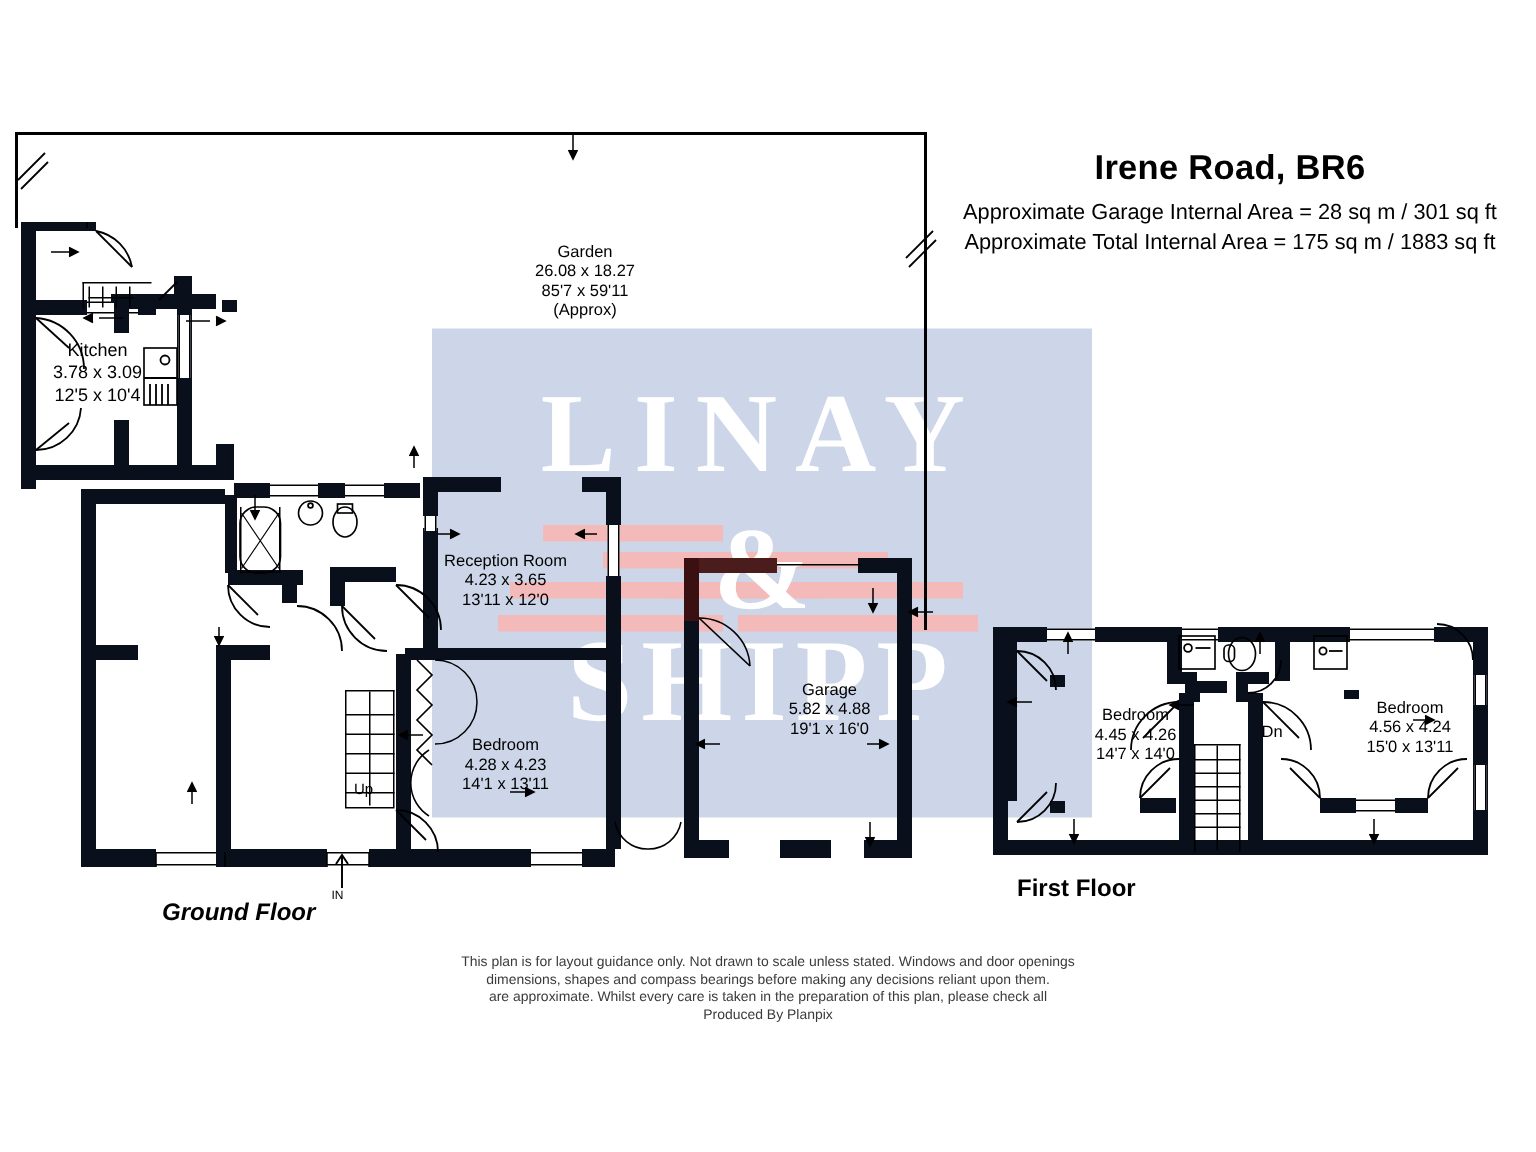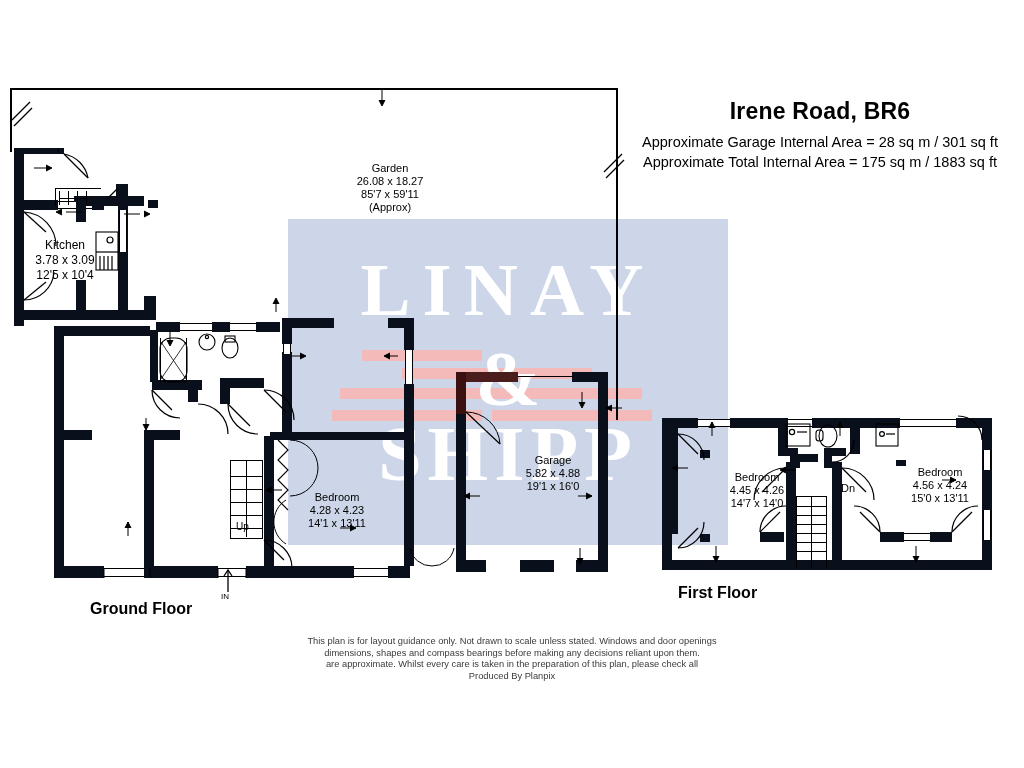--- a/index.html
+++ b/index.html
@@ -115,21 +115,21 @@
   <div class="winv" style="left:119px;top:210px;width:8px;height:42px;"></div>
 
   <div class="wl" style="left:55px;top:188px;width:46px;height:1.3px;"></div>
   <div class="wl" style="left:55px;top:188px;width:1.3px;height:18px;"></div>
   <div class="wl" style="left:59px;top:191px;width:1px;height:14px;"></div>
   <div class="wl" style="left:68px;top:191px;width:1px;height:14px;"></div>
   <div class="wl" style="left:77px;top:191px;width:1px;height:14px;"></div>
   <div class="wl" style="left:86px;top:191px;width:1px;height:14px;"></div>
   <div class="wl" style="left:59px;top:198px;width:30px;height:1px;"></div>
 
-  <div class="lbl" style="left:10px;top:226px;width:110px;font-size:12px;line-height:15px;margin-top:12px;">
+  <div class="lbl" style="left:10px;top:226px;width:110px;font-size:12px;line-height:15px;">
     <div>Kitchen</div>
     <div>3.78 x 3.09</div>
     <div>12'5 x 10'4</div>
   </div>
 
   <div class="w" style="left:54px;top:326px;width:10px;height:250px;"></div>
   <div class="w" style="left:54px;top:326px;width:96px;height:10px;"></div>
   <div class="w" style="left:54px;top:566px;width:50px;height:12px;"></div>
   <div class="w" style="left:150px;top:566px;width:46px;height:12px;"></div>
   <div class="win" style="left:104px;top:568px;width:46px;height:9px;"></div>
@@ -169,20 +169,25 @@
   <div class="winv" style="left:405px;top:350px;width:8px;height:34px;"></div>
   <div class="w" style="left:404px;top:384px;width:10px;height:50px;"></div>
   <div class="w" style="left:282px;top:352px;width:10px;height:50px;"></div>
   <div class="winv" style="left:283px;top:344px;width:8px;height:10px;"></div>
   <div class="w" style="left:282px;top:432px;width:132px;height:8px;"></div>
   <div class="w" style="left:270px;top:432px;width:14px;height:8px;"></div>
   <div class="w" style="left:264px;top:436px;width:10px;height:130px;"></div>
   <div class="w" style="left:404px;top:440px;width:10px;height:126px;"></div>
   <div class="w" style="left:282px;top:402px;width:10px;height:32px;"></div>
 
+  <div class="lbl" style="left:272px;top:368px;width:130px;">
+    <div>Reception Room</div>
+    <div>4.23 x 3.65</div>
+    <div>13'11 x 12'0</div>
+  </div>
 
   <div class="lbl" style="left:282px;top:491px;width:110px;">
     <div>Bedroom</div>
     <div>4.28 x 4.23</div>
     <div>14'1 x 13'11</div>
   </div>
 
   <div class="wl" style="left:230px;top:460px;width:1.4px;height:78px;"></div>
   <div class="wl" style="left:262px;top:460px;width:1.4px;height:78px;"></div>
   <div class="wl" style="left:230px;top:460px;width:33px;height:1.4px;"></div>
@@ -380,21 +385,21 @@
       <path d="M716 546 l0 14 M713 556 l3 6 l3 -6"></path>
       <path d="M840 436 l0 -14 M837 428 l3 -6 l3 6"></path>
       <path d="M942 480 l14 0 M950 477 l6 3 l-6 3"></path>
       <path d="M916 546 l0 14 M913 556 l3 6 l3 -6"></path>
       <path d="M796 470 l-14 0 M786 467 l-6 3 l6 3"></path>
     </g>
   </svg>
 
   <div class="tiny" style="left:221px;top:592px;font-size:8px;">IN</div>
 
-  <div class="floorname" style="left:90px;top:600px;">Ground Floor</div>
+  <div class="floorname" style="left:108px;top:600px;font-style:italic;">Ground Floor</div>
   <div class="floorname" style="left:678px;top:584px;">First Floor</div>
 
   <div class="disc">
     <div>This plan is for layout guidance only. Not drawn to scale unless stated. Windows and door openings</div>
     <div>dimensions, shapes and compass bearings before making any decisions reliant upon them.</div>
     <div>are approximate. Whilst every care is taken in the preparation of this plan, please check all</div>
     <div>Produced By Planpix</div>
   </div>
 
 </div>

